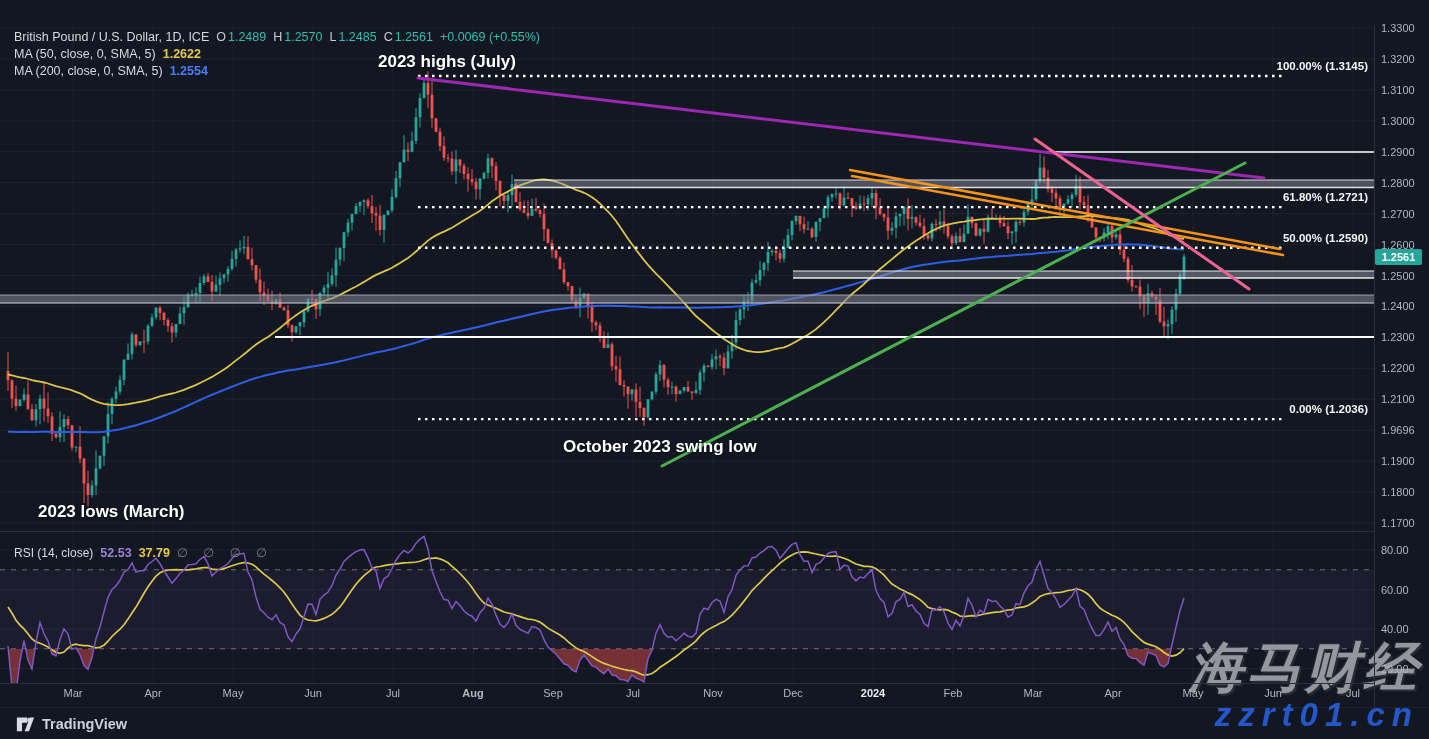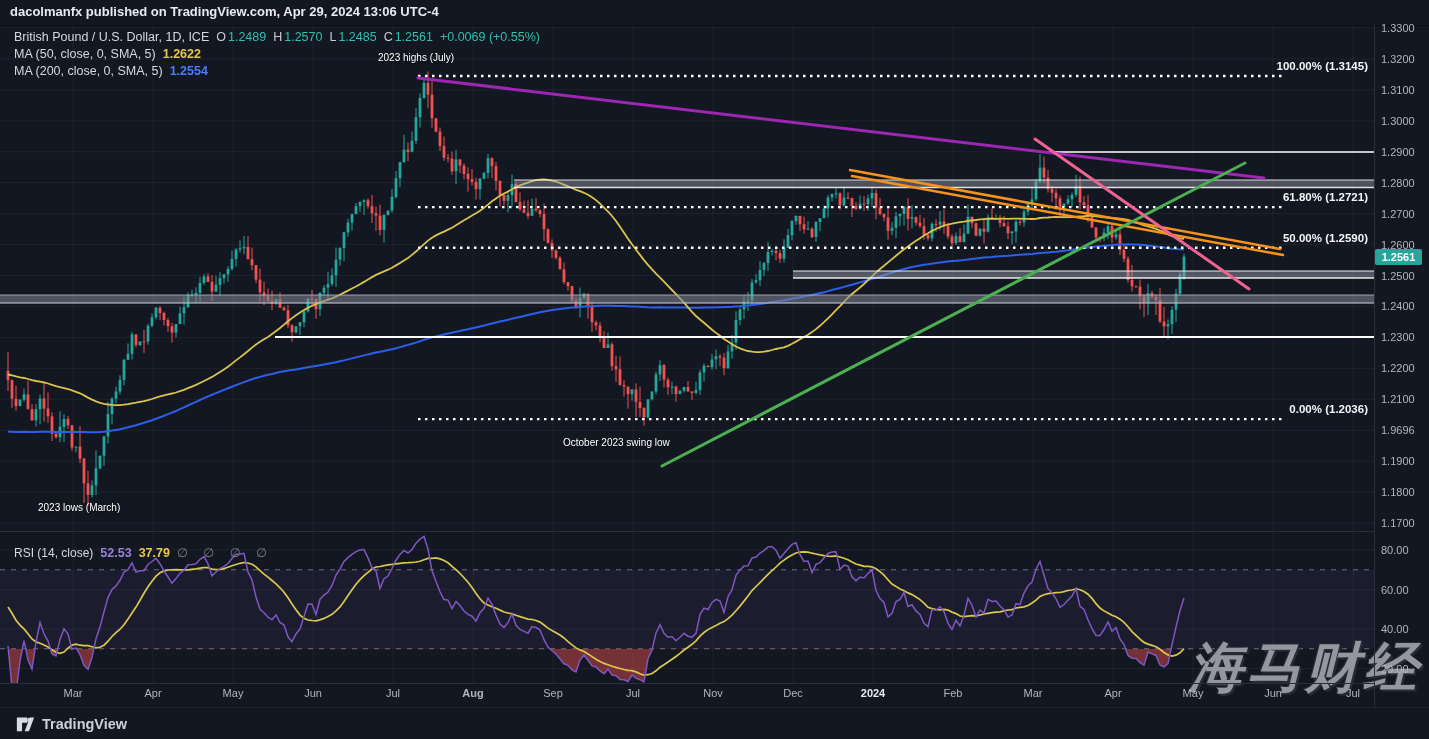--- a/index.html
+++ b/index.html
@@ -11,42 +11,39 @@
   #plot-wrap{left:0;top:25px;width:1374px;height:658px;}
   #labels{left:0;top:0;width:1429px;height:739px;pointer-events:none;}
   .legend-row{position:absolute;display:flex;gap:7px;align-items:baseline;white-space:nowrap;}
   .lg-title{color:#d5d8e0;font-size:12.5px;}
   .lg-letter{color:#c8cbd3;font-size:12.5px;}
   .lg-teal{color:#2fbfae;font-size:12.5px;}
   .lg-yellow{color:#e6c84a;font-size:12.5px;font-weight:700;}
   .lg-blue{color:#4a7dff;font-size:12.5px;font-weight:700;}
   .lg-purple{color:#9b82d8;font-size:12.5px;font-weight:700;}
   .lg-muted{color:#787b86;font-size:12.5px;letter-spacing:6px;}
-  .annot{position:absolute;color:#ffffff;font-size:10px;font-weight:400;white-space:nowrap;text-shadow:0 1px 2px rgba(0,0,0,.6);}
+  .annot{position:absolute;color:#ffffff;font-size:17px;font-weight:700;white-space:nowrap;text-shadow:0 1px 2px rgba(0,0,0,.6);}
   .fib-label{position:absolute;right:61px;color:#f4f5f7;font-size:11.5px;font-weight:700;white-space:nowrap;}
   #axis-border{left:1374px;top:25px;width:1px;height:682px;background:#2a2e39;}
   #sep1{left:0;top:531px;width:1374px;height:1px;background:#2a2e39;}
   #sep2{left:0;top:683px;width:1374px;height:1px;background:#2a2e39;}
   #badge{left:1375px;top:249px;width:47px;height:16px;background:#26a69a;border-radius:2px;
          color:#ffffff;font-size:11px;font-weight:700;text-align:center;line-height:16px;}
   #wm1{right:8px;top:632px;font-size:54px;font-weight:700;font-style:italic;letter-spacing:4px;
        color:rgba(154,157,167,0.95);text-shadow:2px 2px 0 rgba(42,45,54,0.9), -1px -1px 0 rgba(42,45,54,0.9);white-space:nowrap;}
   #wm2{right:10px;top:696px;font-size:33px;font-weight:700;font-style:italic;letter-spacing:7px;
        color:#2457c9;white-space:nowrap;}
   #bottombar{left:0;top:707px;width:1429px;height:32px;border-top:1px solid rgba(255,255,255,0.05);}
   #tv-logo{position:absolute;left:16px;top:6px;display:flex;align-items:center;gap:7px;}
   #tv-logo-text{color:#ccd0da;font-size:14.5px;font-weight:600;}
 </style>
 </head>
 <body>
 
 <div id="app">
-  <div class="abs" id="topbar">
-    <div class="abs" id="publisher">dacolmanfx published on TradingView.com, Apr 29, 2024 13:06 UTC-4</div>
-  </div>
 
   <div class="abs" id="plot-wrap"><svg width="1374" height="658" viewBox="0 25 1374 658">
         <defs>
           <clipPath id="clipPrice">
             <rect x="0" y="25" width="1374" height="506"></rect>
           </clipPath>
           <clipPath id="clipRsi">
             <rect x="0" y="531" width="1374" height="152"></rect>
           </clipPath>
           <clipPath id="clipBelow30">
@@ -750,20 +747,21 @@
       <span class="lg-purple">52.53</span>
       <span class="lg-yellow">37.79</span>
       <span class="lg-muted">∅ ∅ ∅ ∅</span>
     </div>
 
     <div class="annot" style="left:378px;top:52px;">2023 highs (July)</div>
     <div class="annot" style="left:563px;top:437px;">October 2023 swing low</div>
     <div class="annot" style="left:38px;top:502px;">2023 lows (March)</div>
 
     <div class="abs" id="wm1">海马财经</div>
+    <div class="abs" id="wm2">zzrt01.cn</div>
   <div class="fib-label" style="top: 60px;">100.00% (1.3145)</div>
       <div class="fib-label" style="top: 191px;">61.80% (1.2721)</div>
       <div class="fib-label" style="top: 232px;">50.00% (1.2590)</div>
       <div class="fib-label" style="top: 403px;">0.00% (1.2036)</div>
     </div>
 
   <div class="abs" id="axis-border"></div>
   <div class="abs" id="sep1"></div>
   <div class="abs" id="sep2"></div>
 

